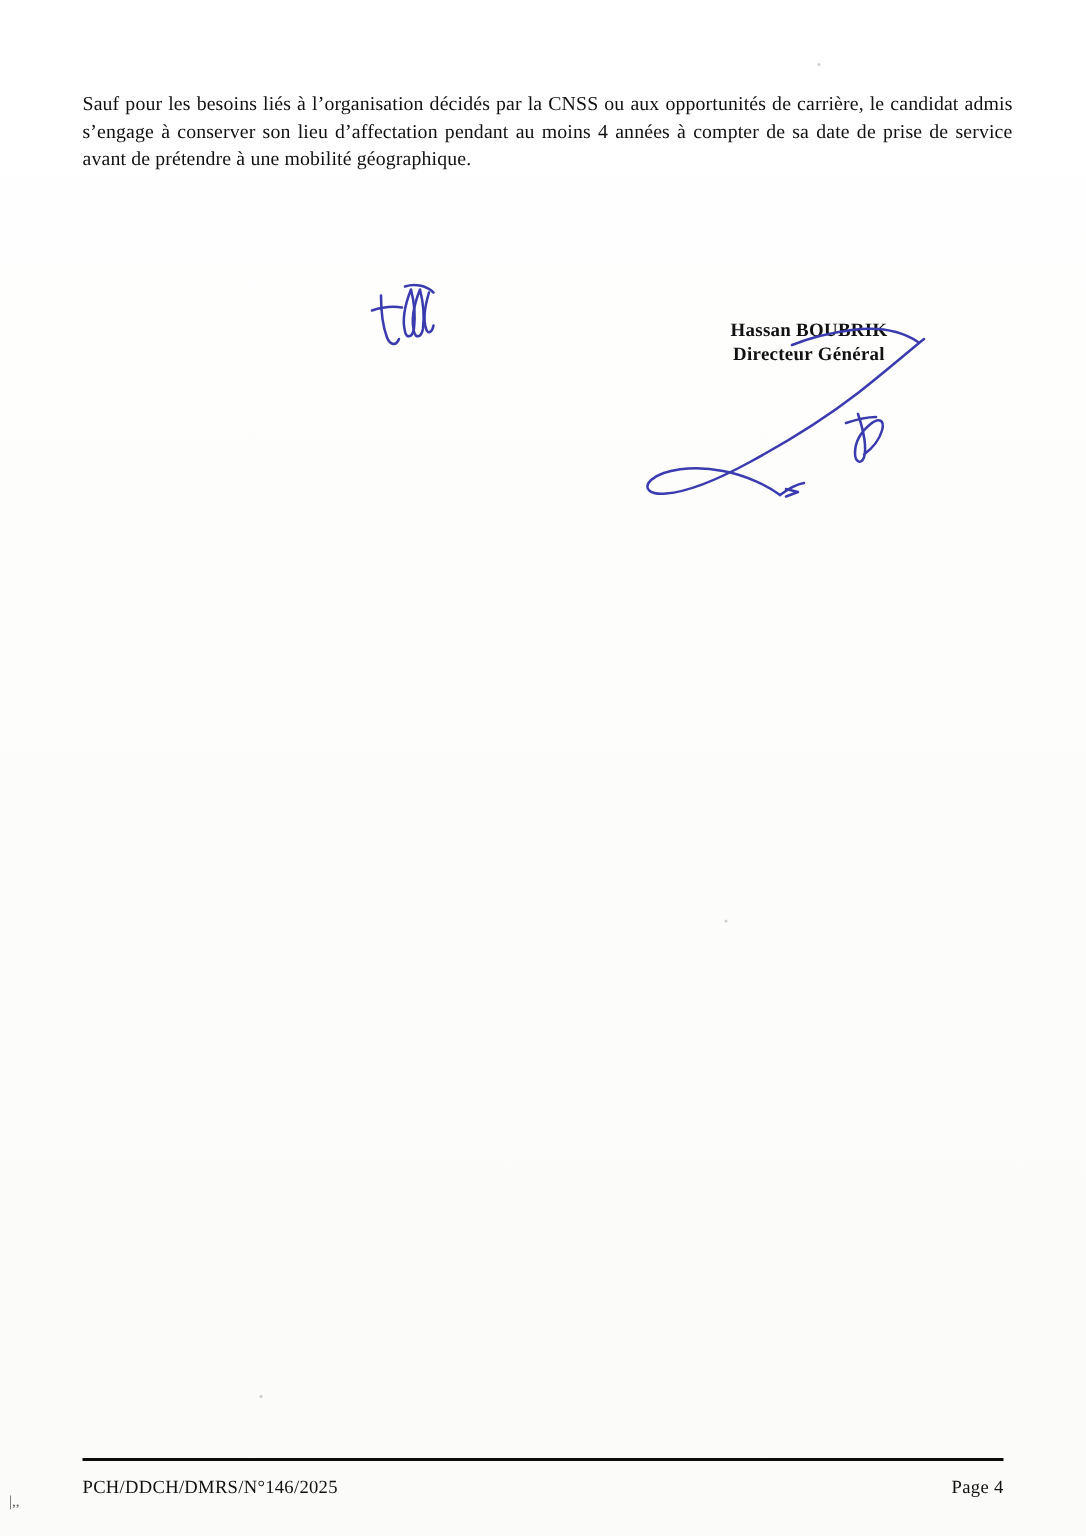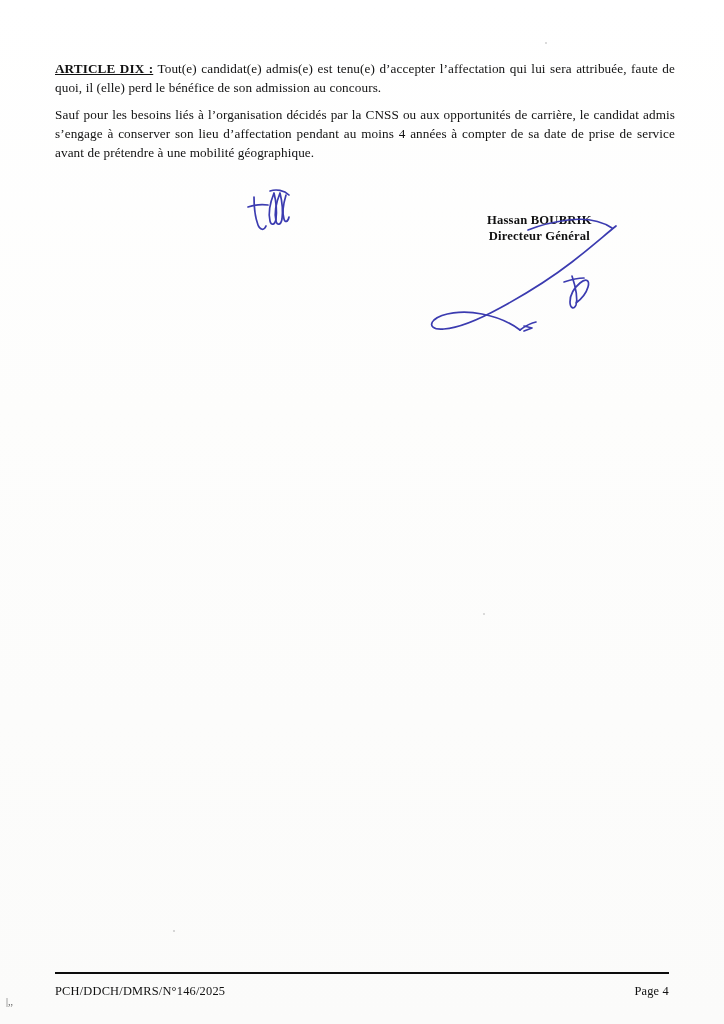--- a/index.html
+++ b/index.html
@@ -117,23 +117,20 @@
 
 <div class="page">
   <div class="paper-tint"></div>
 
   <div class="speck s1"></div>
   <div class="speck s2"></div>
   <div class="speck s3"></div>
 
   <div class="content">
 
-    <p class="para">
-      <span class="article-label">ARTICLE DIX :</span><span> Tout(e) candidat(e) admis(e) est tenu(e) d’accepter l’affectation qui lui sera attribuée, faute de quoi, il (elle) perd le bénéfice de son admission au concours.</span>
-    </p>
 
     <p class="para">
       <span>Sauf pour les besoins liés à l’organisation décidés par la CNSS ou aux opportunités de carrière, le candidat admis s’engage à conserver son lieu d’affectation pendant au moins 4 années à compter de sa date de prise de service avant de prétendre à une mobilité géographique.</span>
     </p>
 
 
   </div>
 
   <div class="sig-block">
     <div>Hassan BOUBRIK</div>

